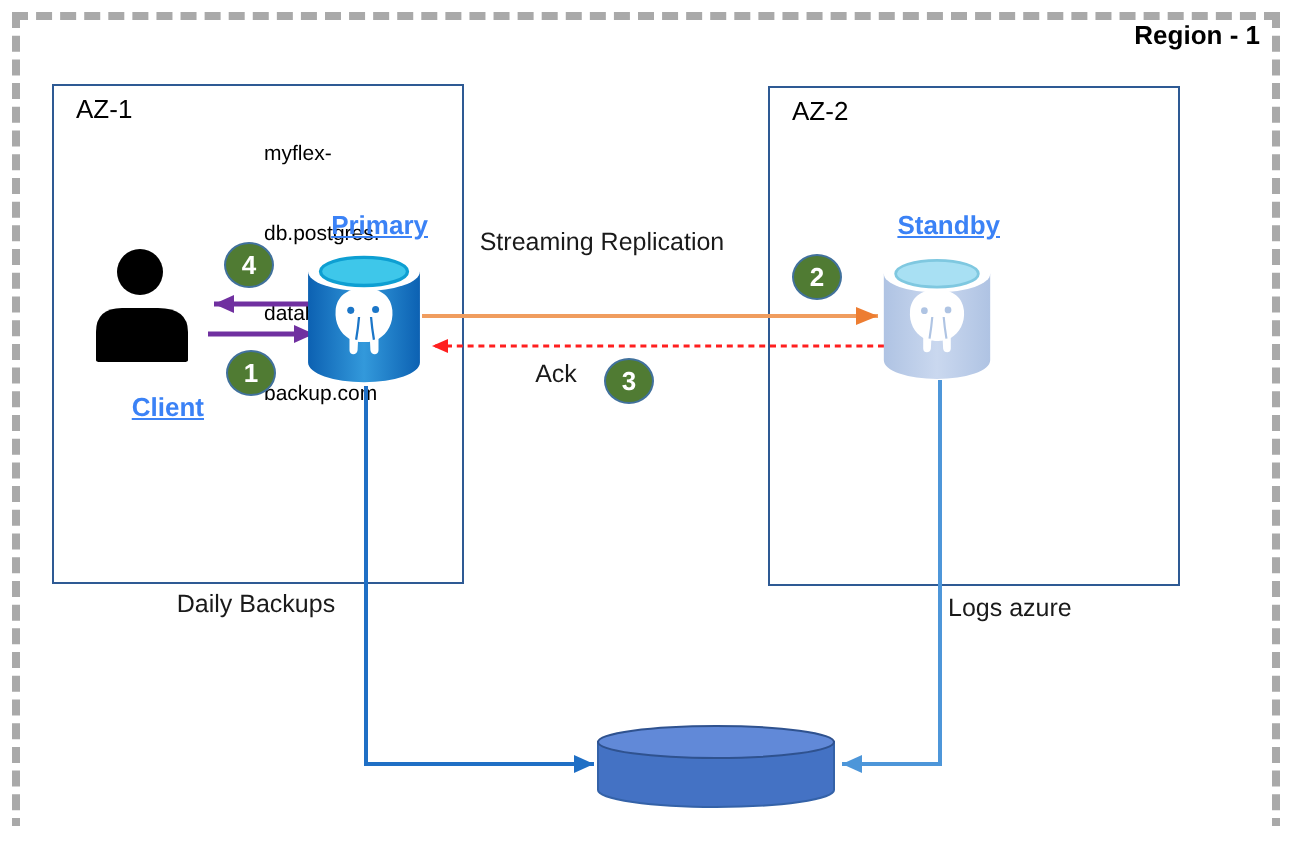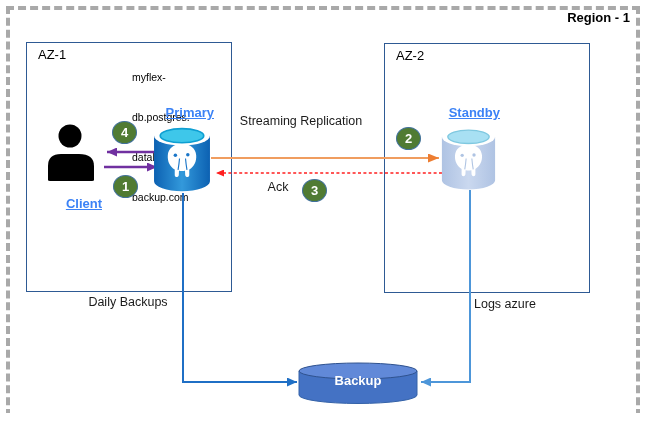--- a/index.html
+++ b/index.html
@@ -145,21 +145,20 @@
     <circle cx="33.6" cy="29.4" r="1.7" fill="#AFC4E3"></circle>
     <path d="M25.6 33 C25.2 38 24.7 41 24.2 44" stroke="#AFC4E3" stroke-width="1.1" fill="none"></path>
     <path d="M31.4 33 C31.8 38 32.3 41 32.8 44" stroke="#AFC4E3" stroke-width="1.1" fill="none"></path>
   </svg>
   <div class="node-label lbl-standby">Standby</div>
 
   <svg class="icon-abs" style="left:297px;top:362px;" width="122" height="44" viewBox="0 0 122 44">
     <path d="M2,9 L120,9 L120,33 A59,8.5 0 0 1 2,33 Z" fill="#4472C4" stroke="#3462A8" stroke-width="1"></path>
     <ellipse cx="61" cy="9" rx="59" ry="8" fill="#6189D8" stroke="#2F528F" stroke-width="1"></ellipse>
   </svg>
-  <div class="backup-label">Backup</div>
 
   <div class="flow-label lbl-sync">
     <span>Streaming Replication</span>
   </div>
   <div class="flow-label lbl-ack">Ack</div>
   <div class="flow-label lbl-daily">Daily Backups</div>
   <div class="flow-label lbl-logs">Logs azure</div>
 
   <div class="badge badge-1">1</div>
   <div class="badge badge-2">2</div>

